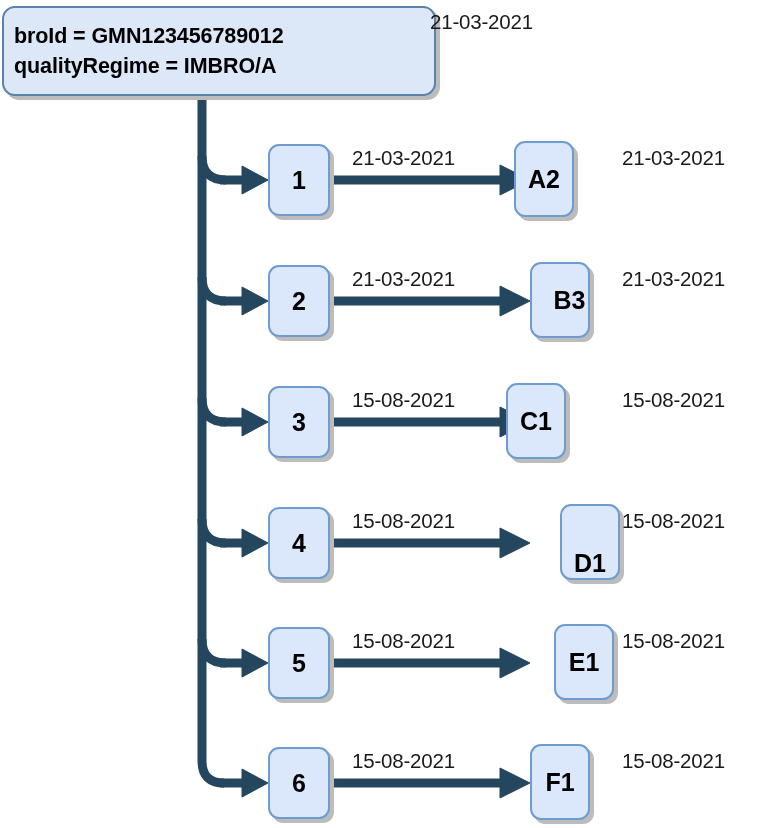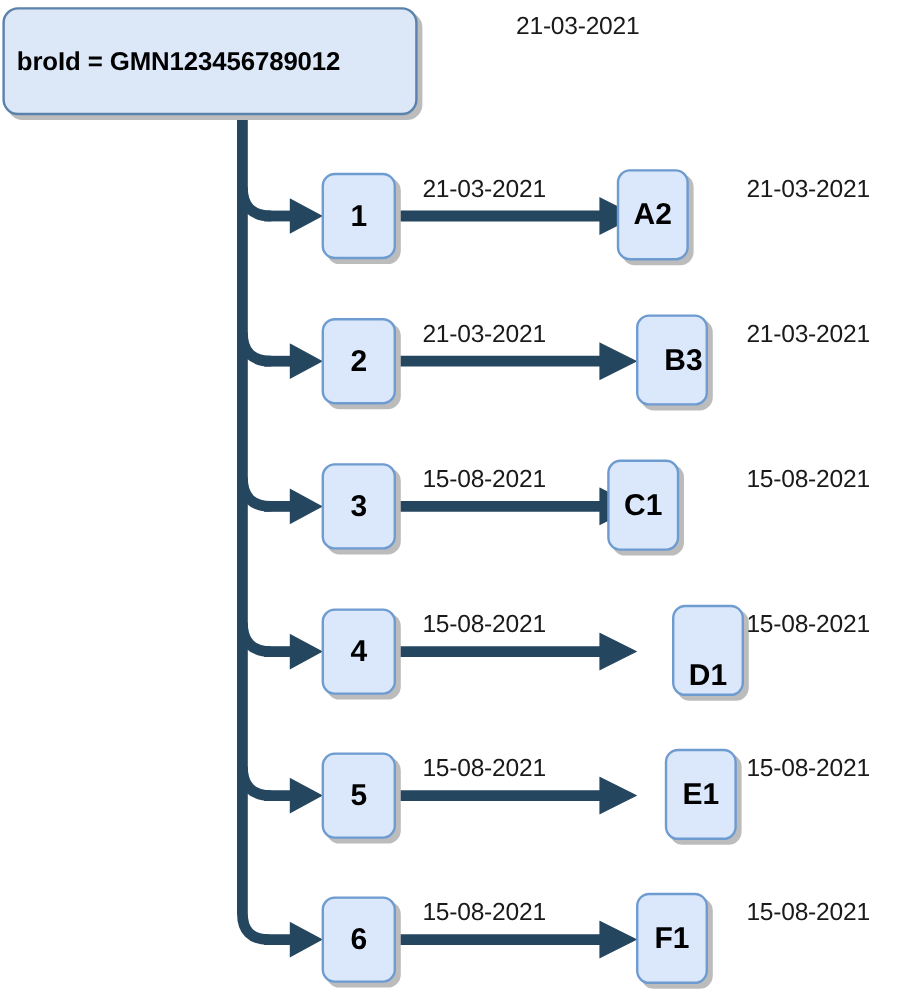--- a/index.html
+++ b/index.html
@@ -22,21 +22,21 @@
     top: 0;
     width: 762px;
     height: 828px;
   }
 
   
   .root-box {
     position: absolute;
     left: 2px;
     top: 6px;
-    width: 346px;
+    width: 434px;
     height: 90px;
     box-sizing: border-box;
     background: #dce7f8;
     border: 2px solid #5b82ab;
     border-radius: 13px;
     box-shadow: 4px 4px 0 0 #bcbcbc;
     display: flex;
     flex-direction: column;
     justify-content: center;
     padding-left: 10px;
@@ -134,20 +134,21 @@
         <polygon points="500,648 530,663 500,678" fill="#25465f"></polygon>
         <line x1="220" y1="783" x2="246" y2="783" stroke="#25465f" stroke-width="9"></line>
         <polygon points="242,769 268,783 242,797" fill="#25465f"></polygon>
         <line x1="330" y1="783" x2="504" y2="783" stroke="#25465f" stroke-width="9"></line>
         <polygon points="500,768 530,783 500,798" fill="#25465f"></polygon>
       </g>
   </svg>
 
   <div class="root-box">
     <div class="root-line">broId = GMN123456789012</div>
+    <div class="root-line">qualityRegime = IMBRO/A</div>
   </div>
   <div class="date-label" style="left:430px; top:10px;">21-03-2021</div>
 
   <div id="rows">
       <div class="node left" style="left: 268px; top: 144px;">
         <span>1</span>
       </div>
       <div class="edge-label" style="left: 352px; top: 146px;">21-03-2021</div>
       <div class="node right" style="left: 514px; top: 141px;">
         <span>A2</span>

